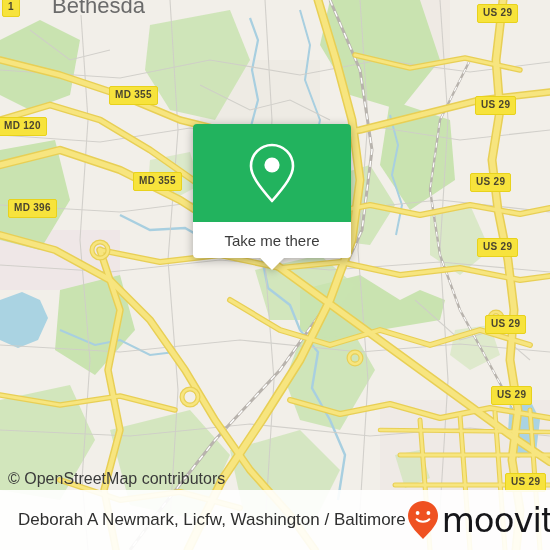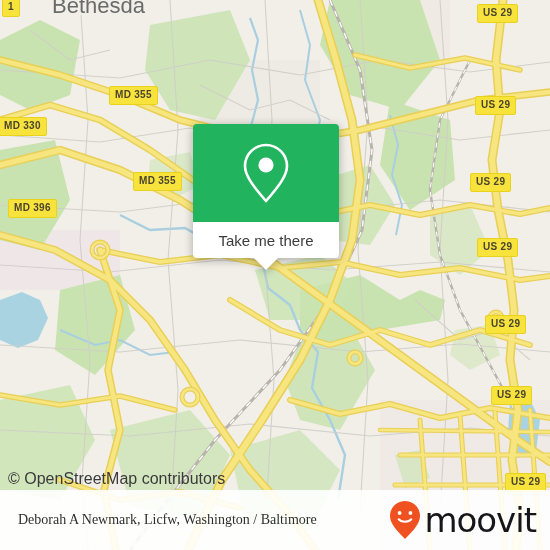--- a/index.html
+++ b/index.html
@@ -41,21 +41,21 @@
     white-space:nowrap;
     text-shadow:
       -2px 0 #f2efe9, 2px 0 #f2efe9, 0 -2px #f2efe9, 0 2px #f2efe9,
       -1.5px -1.5px #f2efe9, 1.5px -1.5px #f2efe9, -1.5px 1.5px #f2efe9, 1.5px 1.5px #f2efe9;
   }
 
   
   #popup{
     position:absolute;
     left:193px;top:124px;
-    width:146px;
+    width:158px;
     border-radius:4px;
     filter:drop-shadow(0 2px 5px rgba(0,0,0,.30));
   }
   #popup-green{
     background:#22b35e;
     height:98px;
     border-radius:4px 4px 0 0;
     display:flex;align-items:center;justify-content:center;
   }
   #popup-foot{
@@ -87,22 +87,22 @@
   }
 
   
   #footer{
     position:absolute;left:0;bottom:0;width:550px;height:60px;
     background:rgba(255,255,255,.90);
     display:flex;align-items:center;justify-content:space-between;
     padding:0 14px 0 18px;box-sizing:border-box;
   }
   #footer-title{
-    font-size:14px;color:#2f2f2f;white-space:nowrap;
-    font-family:Liberation Serif, serif;
+    font-size:17px;color:#2f2f2f;white-space:nowrap;
+    font-family:Liberation Sans, sans-serif;
   }
   #brand{display:flex;align-items:center;gap:2px;}
   #brand-word{
     font-size:34px;color:#16161a;letter-spacing:-1px;line-height:1;
     font-family:"DejaVu Sans","Liberation Sans",sans-serif;
   }
 </style>
 </head>
 <body>
 
@@ -249,21 +249,21 @@
 
     <div class="place-label" style="left:52px;top:-7px;">Bethesda</div>
 
     <div class="shield" style="left:2px;top:-2px;">
       <span class="inner">1</span>
     </div>
     <div class="shield" style="left:109px;top:86px;">
       <span class="inner">MD 355</span>
     </div>
     <div class="shield" style="left:-2px;top:117px;">
-      <span class="inner">MD 330</span>
+      <span class="inner">MD 120</span>
     </div>
     <div class="shield" style="left:133px;top:172px;">
       <span class="inner">MD 355</span>
     </div>
     <div class="shield" style="left:8px;top:199px;">
       <span class="inner">MD 396</span>
     </div>
     <div class="shield" style="left:477px;top:4px;">
       <span class="inner">US 29</span>
     </div>

